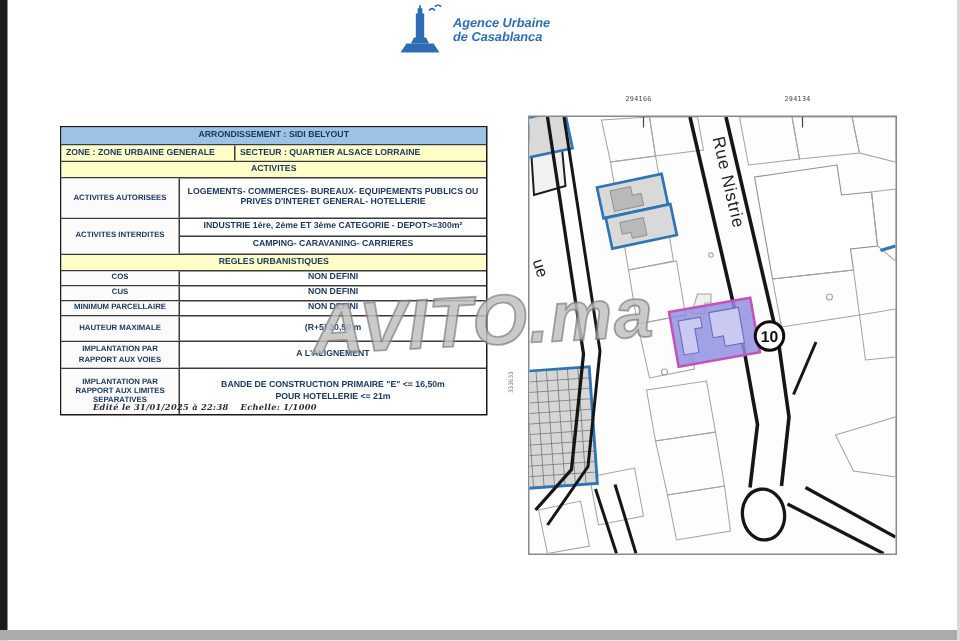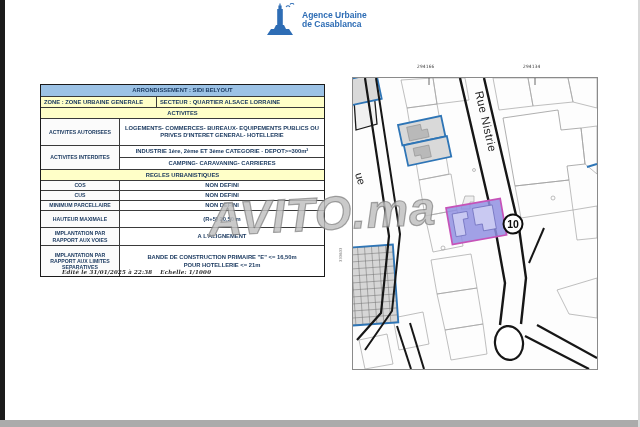--- a/index.html
+++ b/index.html
@@ -5,21 +5,21 @@
   html,body{margin:0;padding:0;background:#e8e8e8;}
   .page{
     position:relative;width:640px;height:427px;background:#ffffff;
     overflow:hidden;font-family:"Liberation Sans",sans-serif;
   }
   .edge-left{position:absolute;left:0;top:0;width:5px;height:427px;background:#1b1b1b;}
   .edge-bottom{position:absolute;left:0;bottom:0;width:640px;height:7px;background:#ababab;}
   .edge-right{position:absolute;right:0;top:0;width:2px;height:427px;background:#d9d9d9;}
 
   
-  .logo{position:absolute;left:264px;top:3px;display:flex;align-items:center;gap:6px;}
+  .logo{position:absolute;left:264px;top:3px;display:flex;align-items:center;gap:6px;font-style:italic;}
   .logo-text{color:#2e6db5;font-weight:bold;font-size:8.5px;line-height:1.1;}
 
   
   .doc-table{
     position:absolute;left:40px;top:84px;width:285px;background:#fff;
     border:1.5px solid #1a1a1a;color:#17365d;font-weight:bold;
     font-size:5.8px;line-height:1.2;text-align:center;box-sizing:border-box;
   }
   .t-row{display:flex;border-top:1px solid #3a3a3a;}
   .t-row:first-child{border-top:none;}

